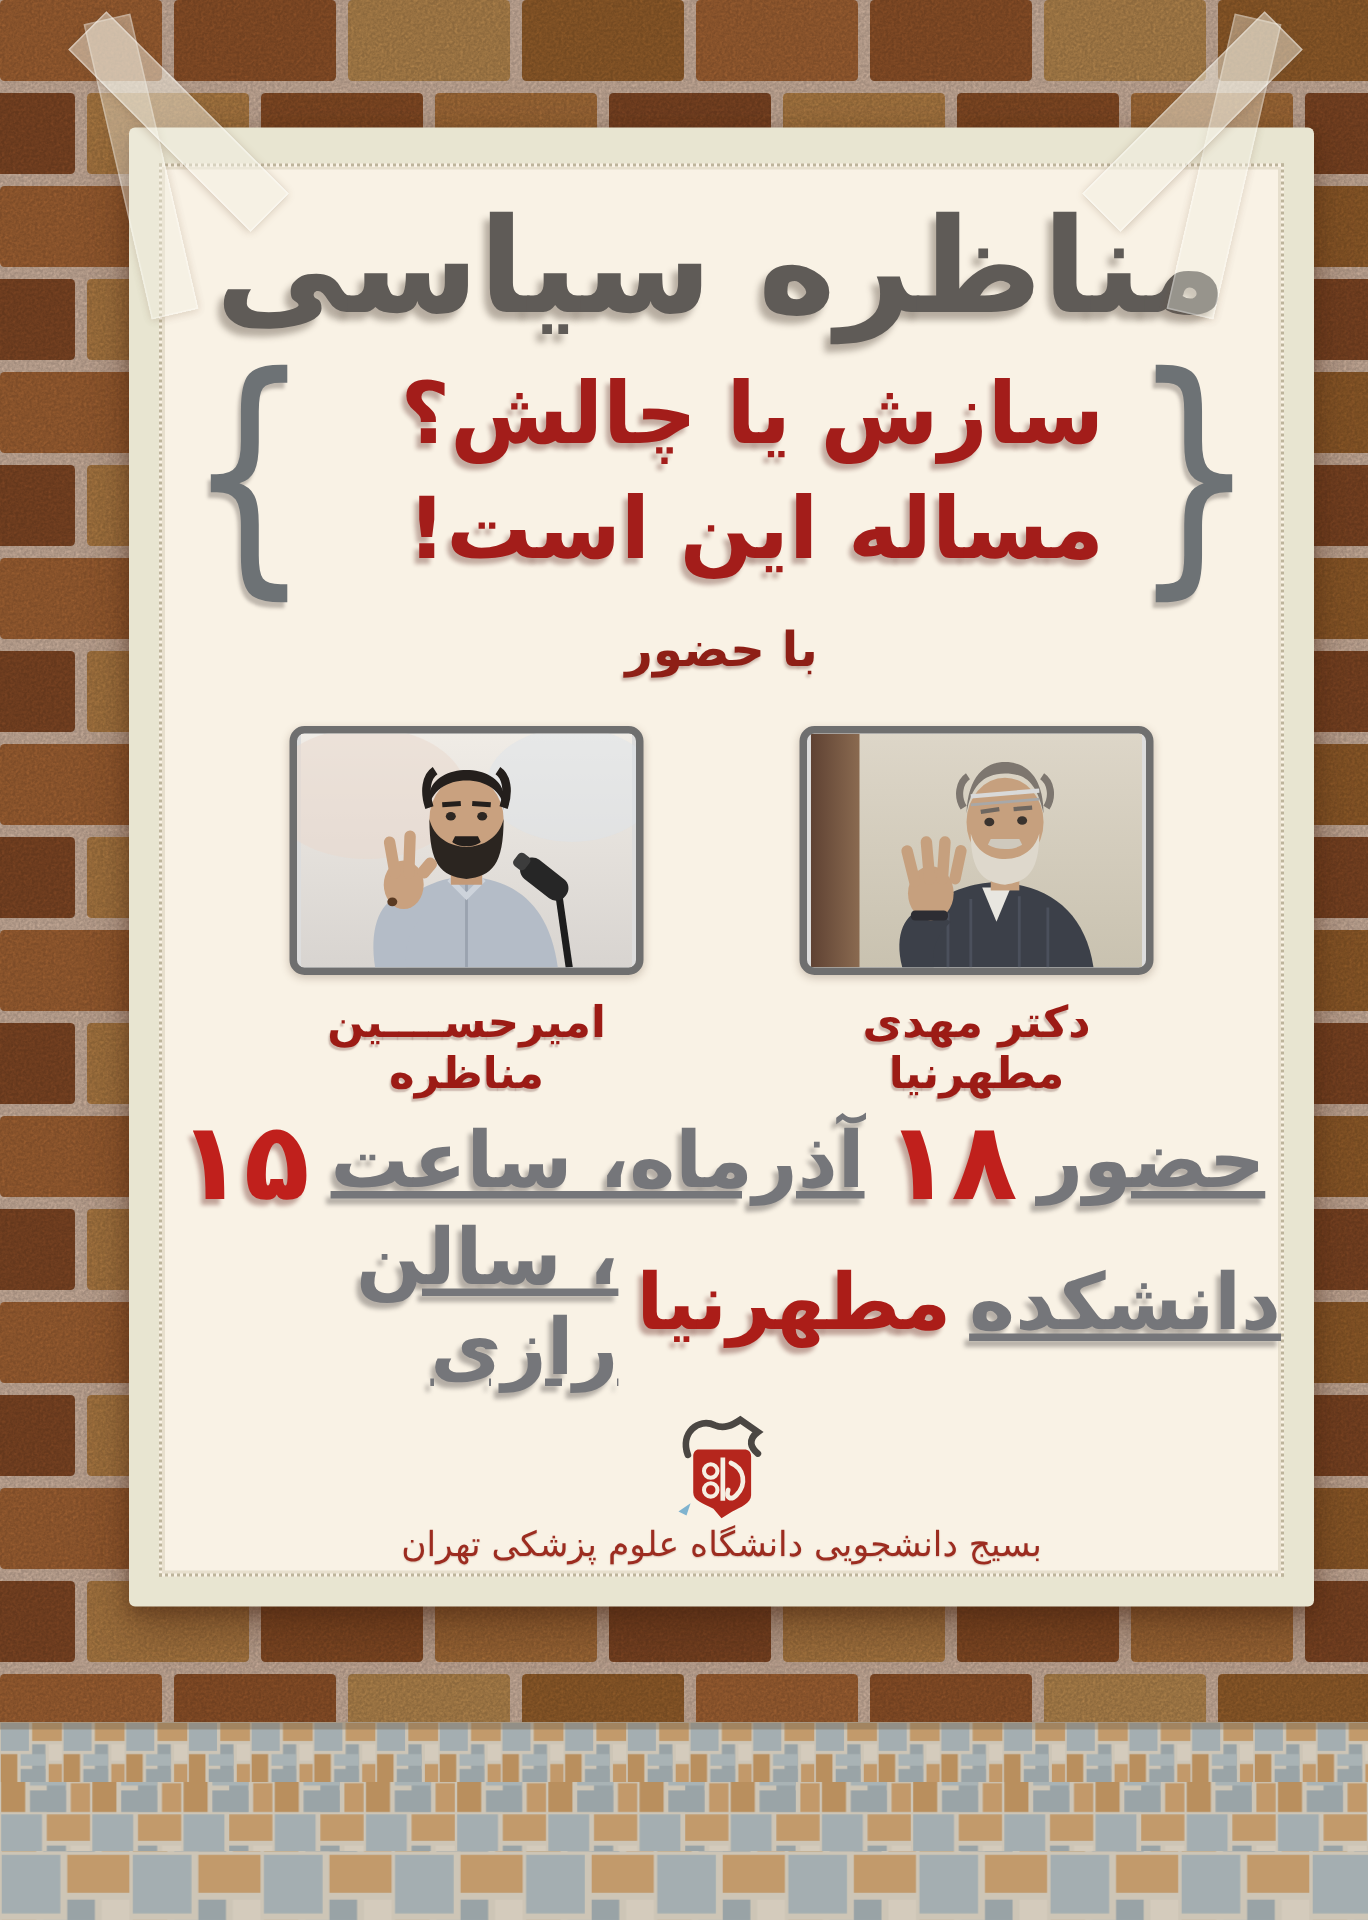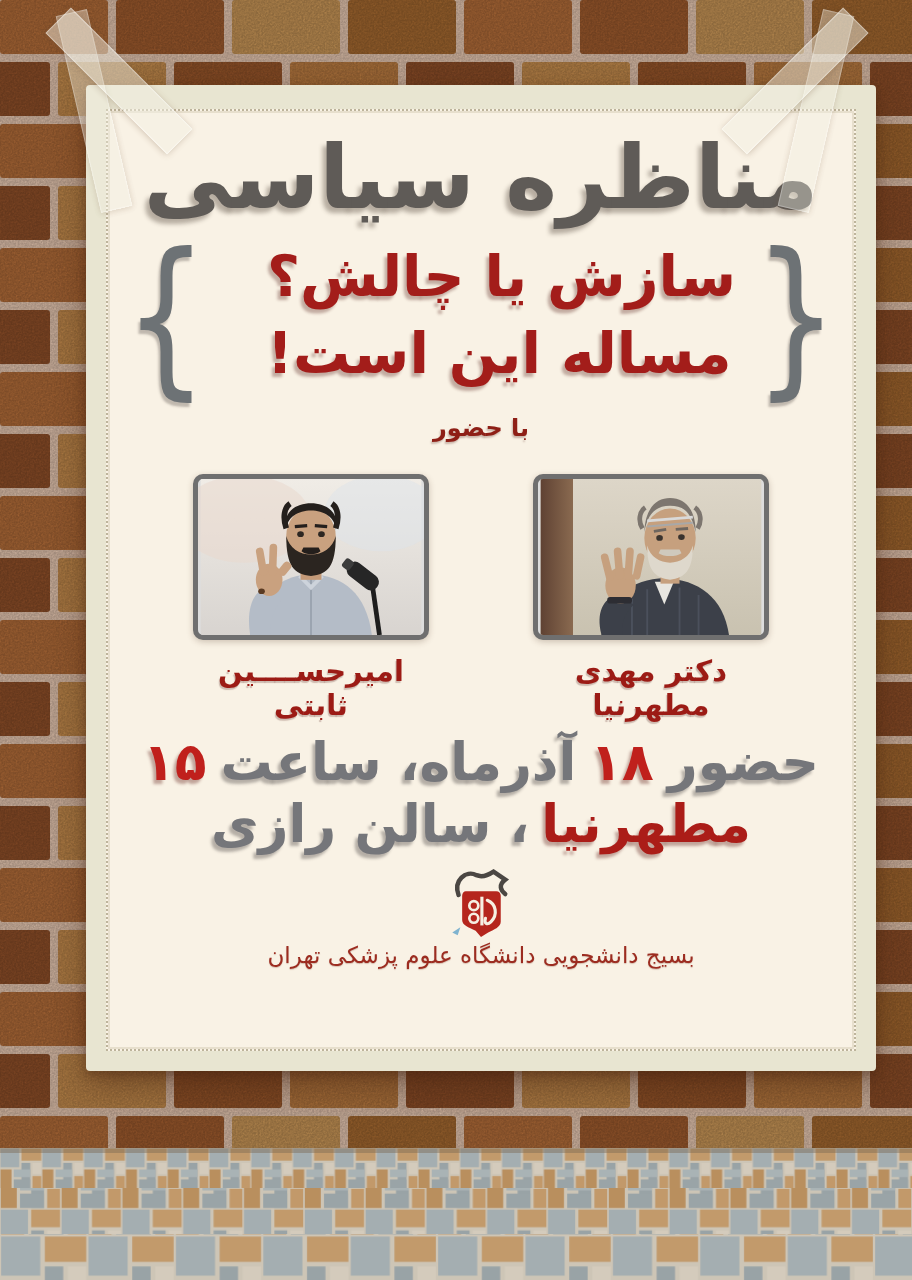--- a/index.html
+++ b/index.html
@@ -42,47 +42,47 @@
     text-shadow:-4px 5px 4px rgba(60,45,35,.35); line-height:1.15; text-align:right;
   }
   .headline-row{
     direction:ltr; display:flex; align-items:center; justify-content:center;
     margin-top:10px; gap:18px;
   }
   .brace{
     font-size:132px; font-weight:400; color:#6d7275; line-height:1;
     transform:scaleY(1.3); text-shadow:-2px 3px 2px rgba(60,50,45,.3);
   }
-  .headline-lines{direction:rtl; text-align:left;margin-left:41px;}
+  .headline-lines{direction:rtl; text-align:right;margin-left:41px;}
   .headline-line{
     font-size:57px; font-weight:bold; color:#a31d1a; line-height:1.35;
     text-shadow:-3px 4px 3px rgba(80,25,18,.32);
   }
   .with-presence{
-    margin-top:22px; font-size:24px; font-weight:bold; color:#8e1f16;
+    margin-top:22px; font-size:32px; font-weight:bold; color:#8e1f16;
     text-shadow:-1px 2px 2px rgba(80,25,18,.28);
   }
   
   .photos-row{direction:rtl; display:flex; gap:104px; margin-top:32px; justify-content:center;}
   .photo-frame{
     width:226px; height:156px; border:5px solid #6f6f6f; border-radius:10px;
     overflow:hidden; background:#ddd; box-shadow:0 2px 6px rgba(80,50,30,.25);
   }
   .names-row{direction:rtl; display:flex; gap:104px; margin-top:14px; justify-content:center;}
   .speaker-name{
     width:236px; text-align:center; font-size:29px; font-weight:bold; color:#9c1b15;
     text-shadow:-1px 2px 1px rgba(80,25,18,.25);
   }
   
   .schedule-line,.venue-line{
     direction:rtl; display:flex; align-items:center; justify-content:center;
     margin-top:10px; gap:14px; font-weight:bold;
   }
-  .sched-gray{font-size:52px; color:#75767a; text-shadow:-3px 4px 3px rgba(55,50,48,.35);}
-  .sched-num{font-size:52px; color:#c0201c; line-height:.9; text-shadow:-3px 4px 3px rgba(90,20,15,.35);}
+  .sched-gray{font-size:52px; color:#75767a; text-shadow:-3px 4px 3px rgba(55,50,48,.35);text-decoration:underline;}
+  .sched-num{font-size:72px; color:#c0201c; line-height:.9; text-shadow:-3px 4px 3px rgba(90,20,15,.35);}
   .venue-line{margin-top:2px; gap:12px;}
   .venue-red{font-size:52px; color:#ab1d18; text-shadow:-3px 4px 3px rgba(90,20,15,.35);}
   
   .logo-wrap{margin-top:14px; height:70px; display:flex; align-items:center; justify-content:center;}
   .org-name{
     margin-top:4px; font-size:23px; font-weight:normal; color:#9c2c20;
     text-shadow:0 1px 1px rgba(120,50,30,.25);
   }
 </style>
 </head>
@@ -237,31 +237,32 @@
               <rect x="72" y="68" width="8" height="34" rx="4" transform="rotate(2 76 85)"></rect>
               <rect x="84" y="86" width="9" height="16" rx="4" transform="rotate(40 88 94)"></rect>
             </g>
             <ellipse cx="64" cy="118" rx="3.5" ry="3" fill="#5a3a22"></ellipse>
           </svg>
         </div>
       </div>
 
       <div class="names-row">
         <div class="speaker-name">دکتر مهدی مطهرنیا</div>
-        <div class="speaker-name">امیرحســــین ثابتی</div>
+        <div class="speaker-name">امیرحســــین مناظره</div>
       </div>
 
       <div class="schedule-line">
         <span class="sched-gray">حضور</span>
         <span class="sched-num">۱۸</span>
         <span class="sched-gray">آذرماه، ساعت</span>
         <span class="sched-num">۱۵</span>
       </div>
 
       <div class="venue-line">
+        <span class="sched-gray">دانشکده</span>
         <span class="venue-red">مطهرنیا</span>
         <span class="sched-gray">، سالن رازی</span>
       </div>
 
       <div class="logo-wrap">
         <svg width="64" height="70" viewBox="0 0 70 78" aria-hidden="true">
           <path d="M10 30 C4 14 18 2 30 8 C37 11 43 8 49 4 L62 13 C54 19 57 25 62 29" fill="none" stroke="#4b4743" stroke-width="5" stroke-linecap="round"></path>
           <path d="M18 26 L52 26 C55 26 57 28 57 31 L57 60 C57 66 49 69 43 72 L35 77 L29 70 C21 66 14 64 14 58 L14 31 C14 28 16 26 18 26 Z" fill="#b5261d"></path>
           <circle cx="27" cy="42" r="5" fill="none" stroke="#f6efe2" stroke-width="3"></circle>
           <circle cx="27" cy="56" r="5" fill="none" stroke="#f6efe2" stroke-width="3"></circle>

